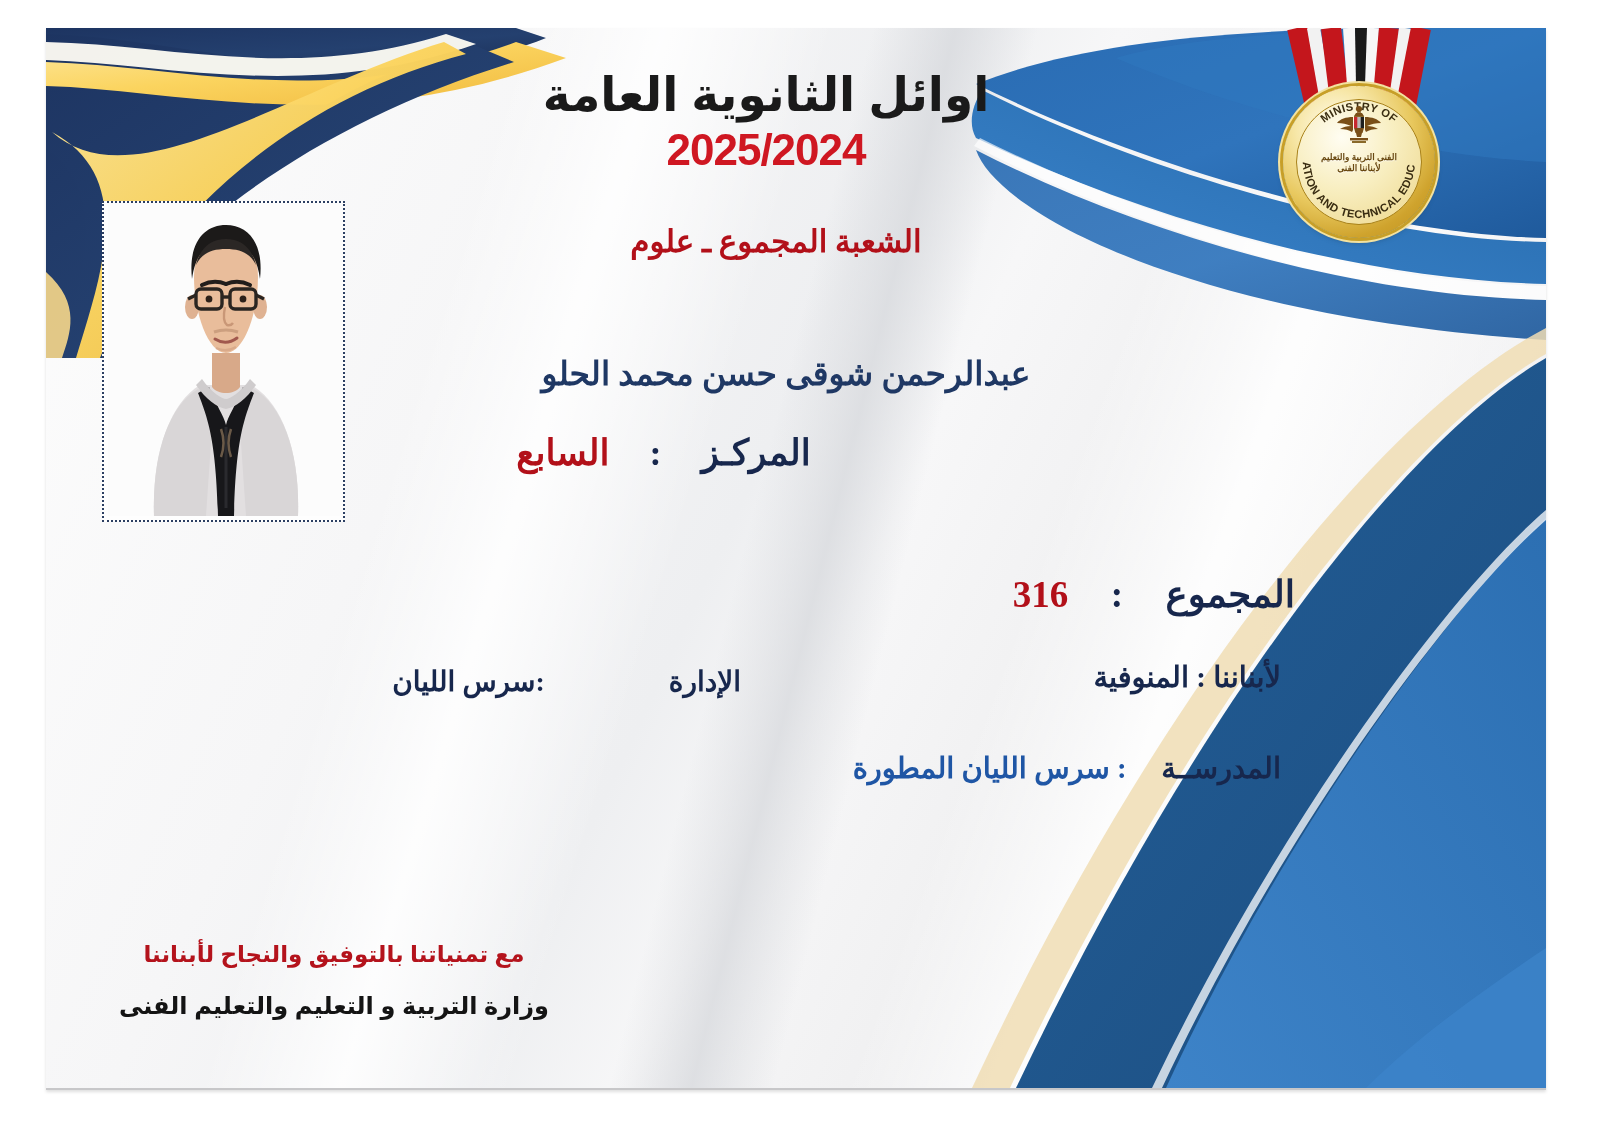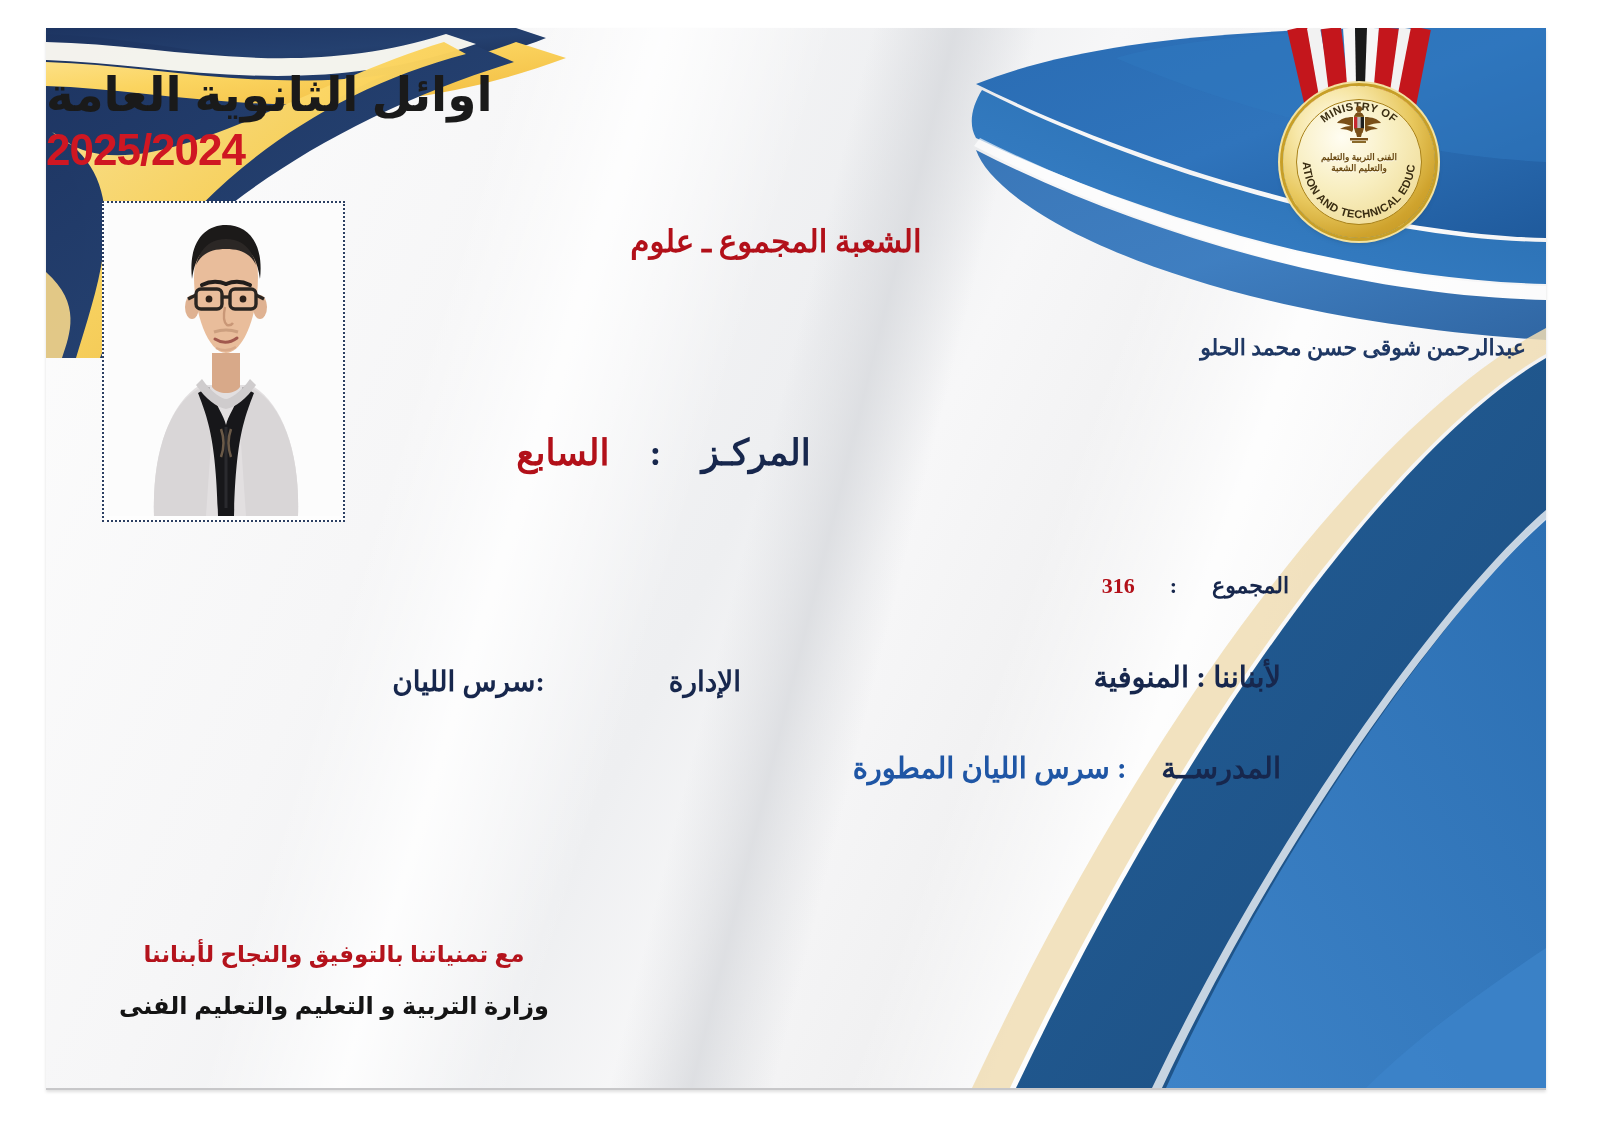--- a/index.html
+++ b/index.html
@@ -82,21 +82,21 @@
     width: 239px; height: 317px;
     border: 2px dotted #2c3f62;
     background: #fefefe;
     overflow: hidden;
   }
   #photo-frame svg { display: block; }
 
   
   #heading-block {
     position: absolute; left: 0; right: 0; top: 42px;
-    text-align: left;
+    text-align: center;
   }
   #title-main {
     font-family: "Liberation Sans", "DejaVu Sans", sans-serif;
     font-weight: bold; font-size: 47px; color: #1a1a1a;
     letter-spacing: 0px; line-height: 1.05;
     margin-right: 60px;
   }
   #title-year {
     font-family: "Liberation Sans", "DejaVu Sans", sans-serif;
     font-weight: bold; font-size: 44px; color: #cf1722;
@@ -104,36 +104,37 @@
     letter-spacing: -1px;
   }
   #division {
     position: absolute; left: 0; right: 0; top: 195px;
     text-align: center;
     font-family: "Liberation Serif", serif;
     font-weight: bold; font-size: 31px; color: #b21019;
     margin-right: 40px;
   }
   #student-name {
-    position: absolute; left: 0; right: 0; top: 307px;
+    position: absolute; left: 0; right: 0; top: 326px;
+    text-align: center;
     font-family: "Liberation Serif", serif;
-    font-weight: bold; font-size: 22px; color: #1f3864;
+    font-weight: bold; font-size: 33px; color: #1f3864;
     margin-right: 20px;
   }
 
   .row { position: absolute; font-family: "Liberation Serif", serif; font-weight: bold; }
   .lbl { color: #17274d; }
   .val-red { color: #b21019; }
   .val-navy { color: #17274d; }
   .val-blue { color: #1f56a5; }
 
   #row-rank   { top: 404px; left: 0; right: 0; text-align: center; font-size: 36px; margin-right: 265px; }
   #row-rank .gap { display: inline-block; width: 22px; }
 
-  #row-total  { top: 545px; right: 257px; font-size: 22px; }
+  #row-total  { top: 545px; right: 251px; font-size: 37px; }
   #row-total .gap { display: inline-block; width: 24px; }
 
   #row-seat   { top: 550px; right: 805px; font-size: 29px; }
 
   #row-gov    { top: 632px; right: 265px; font-size: 29px; }
   #row-admin  { top: 637px; right: 805px; font-size: 28px; }
   #row-admin .gap { display: inline-block; width: 110px; }
 
   #row-school { top: 723px; right: 265px; font-size: 29px; }
   #row-school .gap { display: inline-block; width: 20px; }
@@ -263,21 +264,21 @@
           <path d="M17,12 C10,12 4,14 1,18 C6,18 11,19 15,21 C11,21 7,22 4,24 C9,24 13,25 16,27 L17,25 Z"></path>
           <path d="M29,12 C36,12 42,14 45,18 C40,18 35,19 31,21 C35,21 39,22 42,24 C37,24 33,25 30,27 L29,25 Z"></path>
           <path d="M18,23 h10 l-1.5,5 h-7 Z"></path>
           <path d="M20,28 h6 l-1,4 h-4 Z"></path>
           <path d="M14,33 h18 v2.4 h-18 Z"></path>
           <path d="M16,36 h14 v2 h-14 Z" fill="#8a6a2a"></path>
         </g>
       </svg>
       <div class="ar-txt">
         <div>الفنى التربية والتعليم</div>
-        <div>والتعليم الشعبة</div>
+        <div>لأبناننا الفنى</div>
       </div>
     </div>
   </div>
 
   <div id="photo-frame">
     <svg width="235" height="313" viewBox="0 0 235 313" xmlns="http://www.w3.org/2000/svg">
       <rect x="0" y="0" width="235" height="313" fill="#fcfcfc"></rect>
 
       <path d="M46,313 C44,250 62,200 92,182 L143,182 C175,200 192,250 190,313 Z" fill="#e2dfe0"></path>
       <path d="M46,313 C44,252 60,204 90,186 L106,196 L98,313 Z" fill="#d9d6d7"></path>

